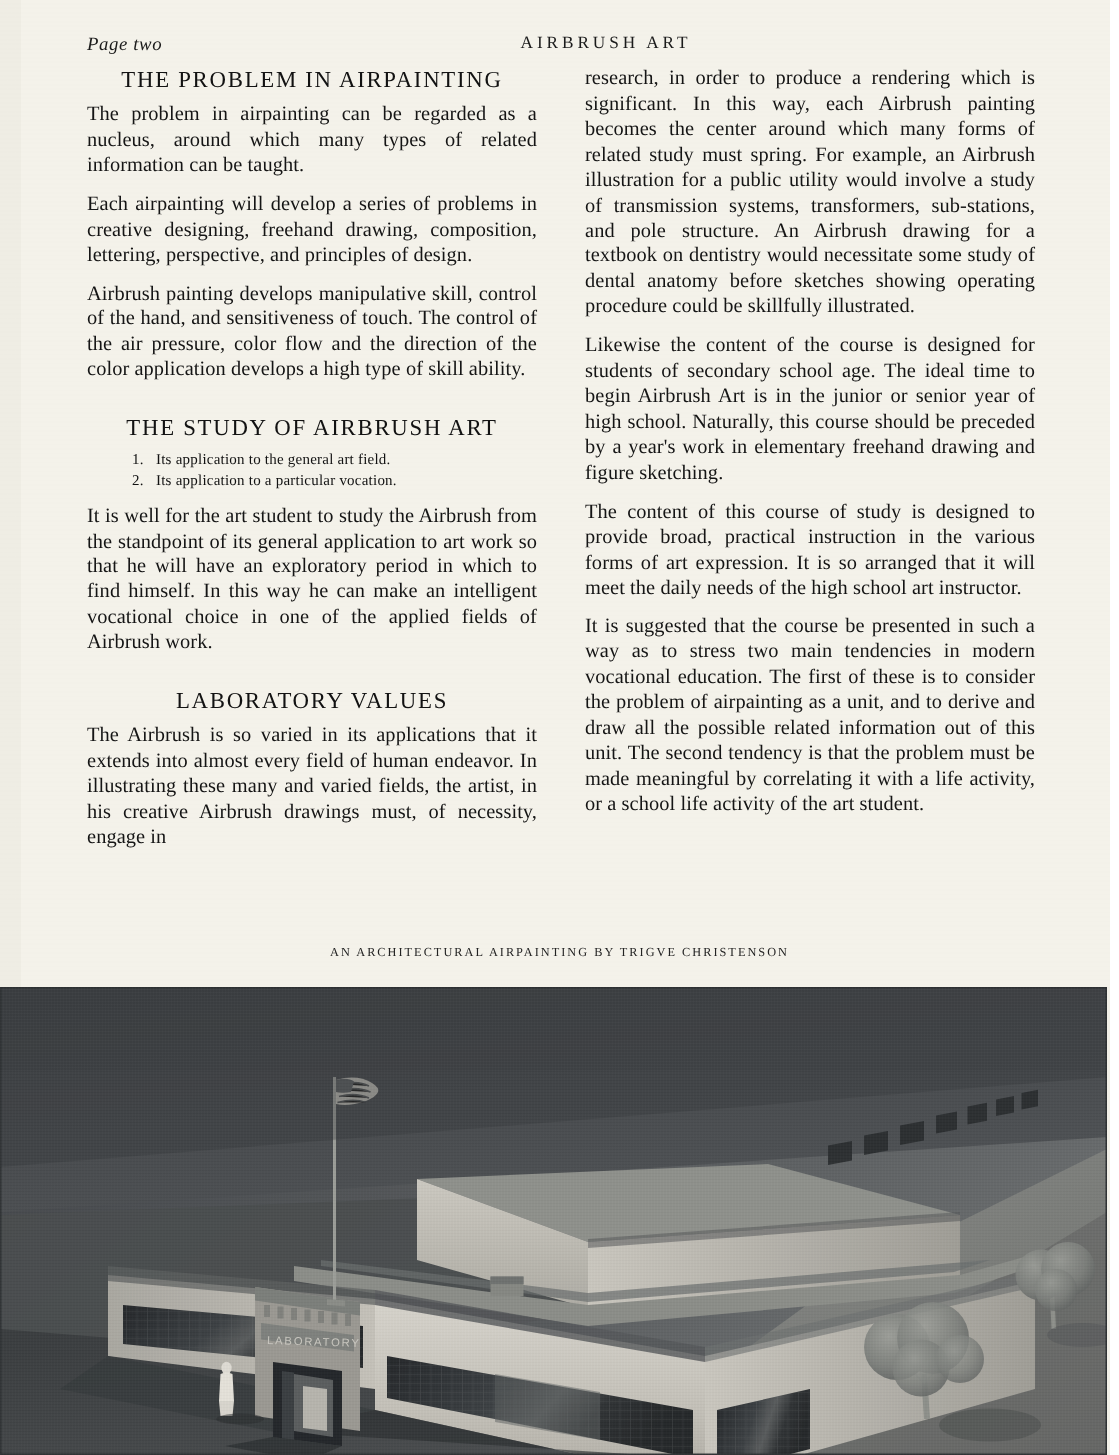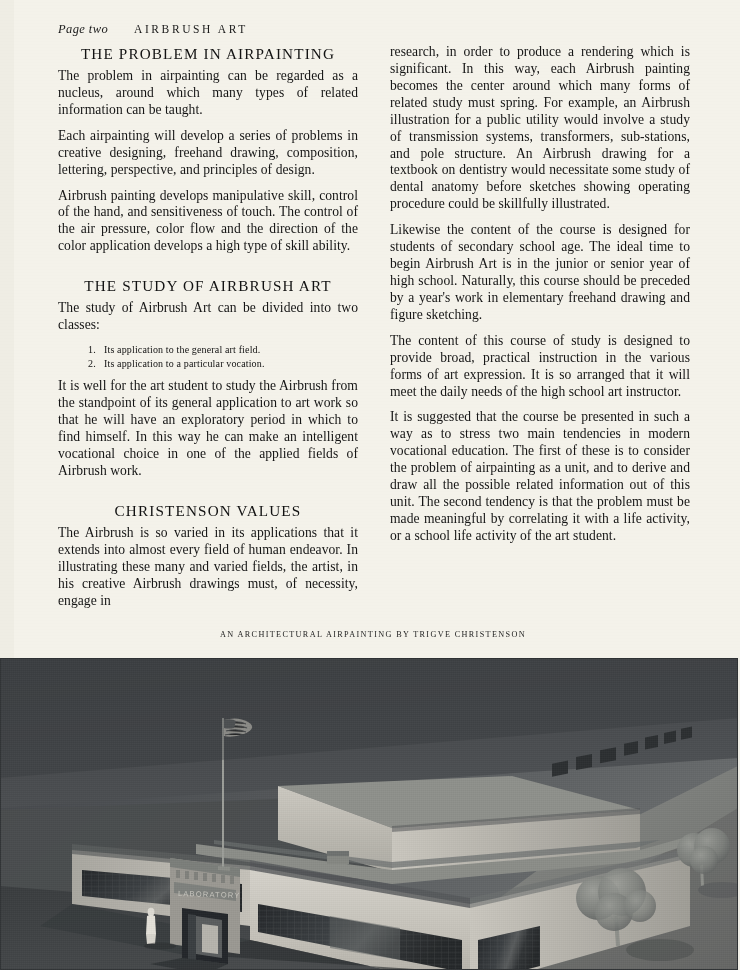--- a/index.html
+++ b/index.html
@@ -42,22 +42,23 @@
   .folio {
     position: absolute;
     left: 0; top: 0;
     font-style: italic;
     font-size: 12.5px;
     letter-spacing: 0.4px;
     color: #1a1a1a;
   }
   .head-title {
     position: absolute;
-    left: 16px; top: 1px;
+    left: 0; top: 1px;
     width: 632px;
+    text-align: center;
     font-size: 11.5px;
     letter-spacing: 2.6px;
     color: #1a1a1a;
     font-variant: small-caps;
     text-transform: uppercase;
     padding-left: 60px;
     box-sizing: border-box;
   }
 
   
@@ -182,27 +183,26 @@
     </div>
 
     <div class="columns">
 
       <div class="col col-left">
         <h2 class="sect">THE PROBLEM IN AIRPAINTING</h2>
         <p class="body">The problem in airpainting can be regarded as a nucleus, around which many types of related information can be taught.</p>
         <p class="body">Each airpainting will develop a series of problems in creative designing, freehand drawing, composition, lettering, perspective, and principles of design.</p>
         <p class="body">Airbrush painting develops manipulative skill, control of the hand, and sensitiveness of touch. The control of the air pressure, color flow and the direction of the color application develops a high type of skill ability.</p>
         <h2 class="sect tight">THE STUDY OF AIRBRUSH ART</h2>
-        <p class="body">The study of Airbrush Art can be divided into two classes:</p>
         <ol class="classes">
           <li>Its application to the general art field.</li>
           <li>Its application to a particular vocation.</li>
         </ol>
         <p class="body">It is well for the art student to study the Airbrush from the standpoint of its general application to art work so that he will have an exploratory period in which to find himself. In this way he can make an intelligent vocational choice in one of the applied fields of Airbrush work.</p>
-        <h2 class="sect tight">CHRISTENSON VALUES</h2>
+        <h2 class="sect tight">LABORATORY VALUES</h2>
         <p class="body">The Airbrush is so varied in its applications that it extends into almost every field of human endeavor. In illustrating these many and varied fields, the artist, in his creative Airbrush drawings must, of necessity, engage in</p>
       </div>
 
       <div class="col col-right">
         <p class="body">research, in order to produce a rendering which is significant. In this way, each Airbrush painting becomes the center around which many forms of related study must spring. For example, an Airbrush illustration for a public utility would involve a study of transmission systems, transformers, sub-stations, and pole structure. An Airbrush drawing for a textbook on dentistry would necessitate some study of dental anatomy before sketches showing operating procedure could be skillfully illustrated.</p>
         <p class="body">Likewise the content of the course is designed for students of secondary school age. The ideal time to begin Airbrush Art is in the junior or senior year of high school. Naturally, this course should be preceded by a year's work in elementary freehand drawing and figure sketching.</p>
         <p class="body">The content of this course of study is designed to provide broad, practical instruction in the various forms of art expression. It is so arranged that it will meet the daily needs of the high school art instructor.</p>
         <p class="body">It is suggested that the course be presented in such a way as to stress two main tendencies in modern vocational education. The first of these is to consider the problem of airpainting as a unit, and to derive and draw all the possible related information out of this unit. The second tendency is that the problem must be made meaningful by correlating it with a life activity, or a school life activity of the art student.</p>
       </div>
 

